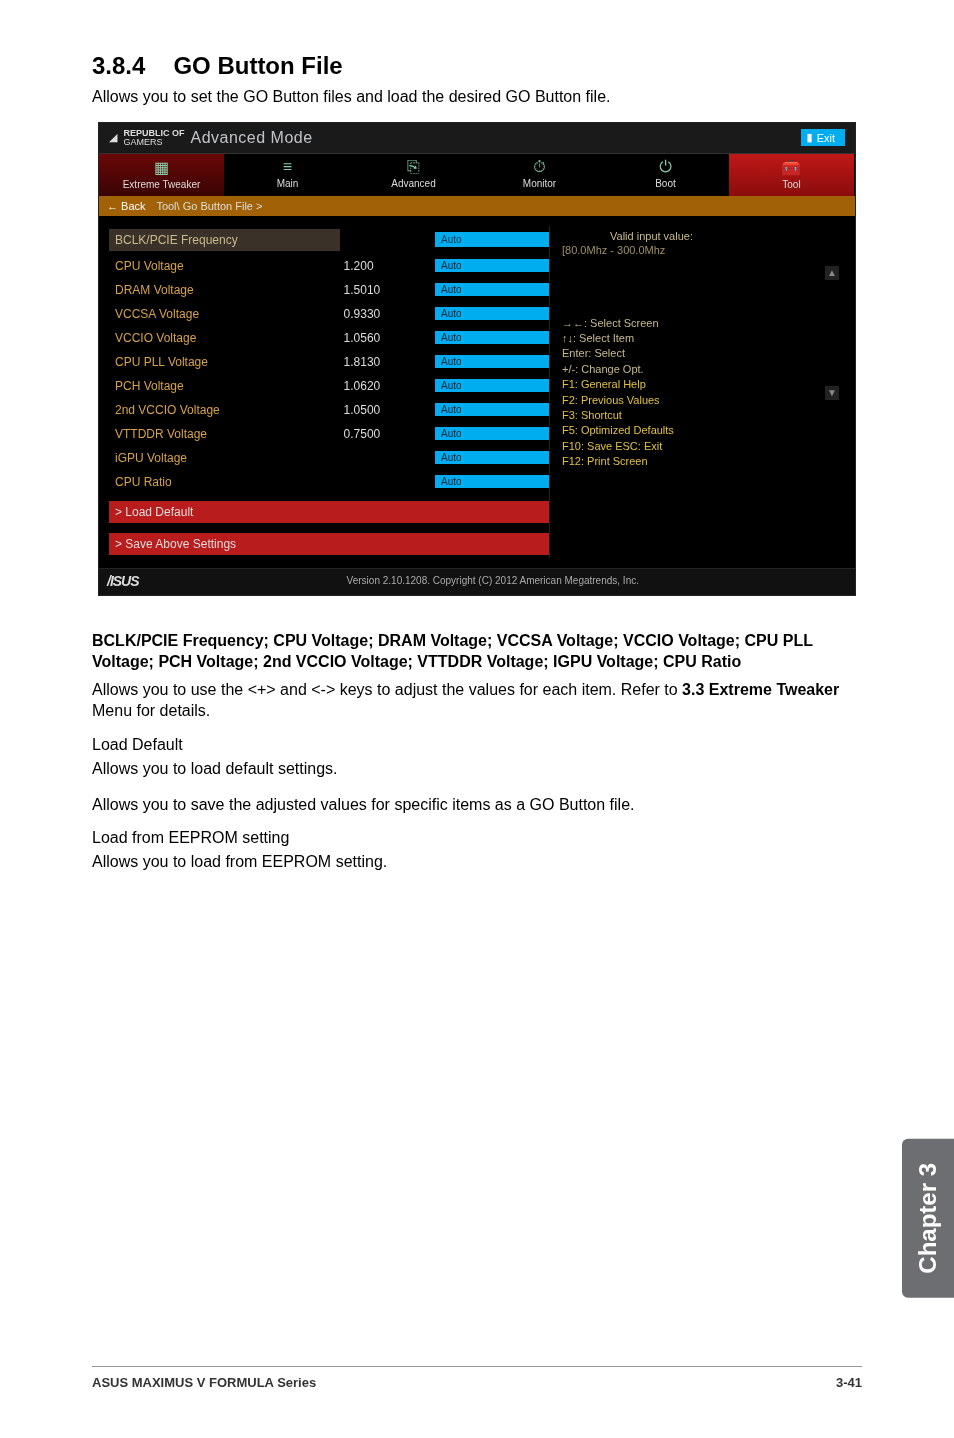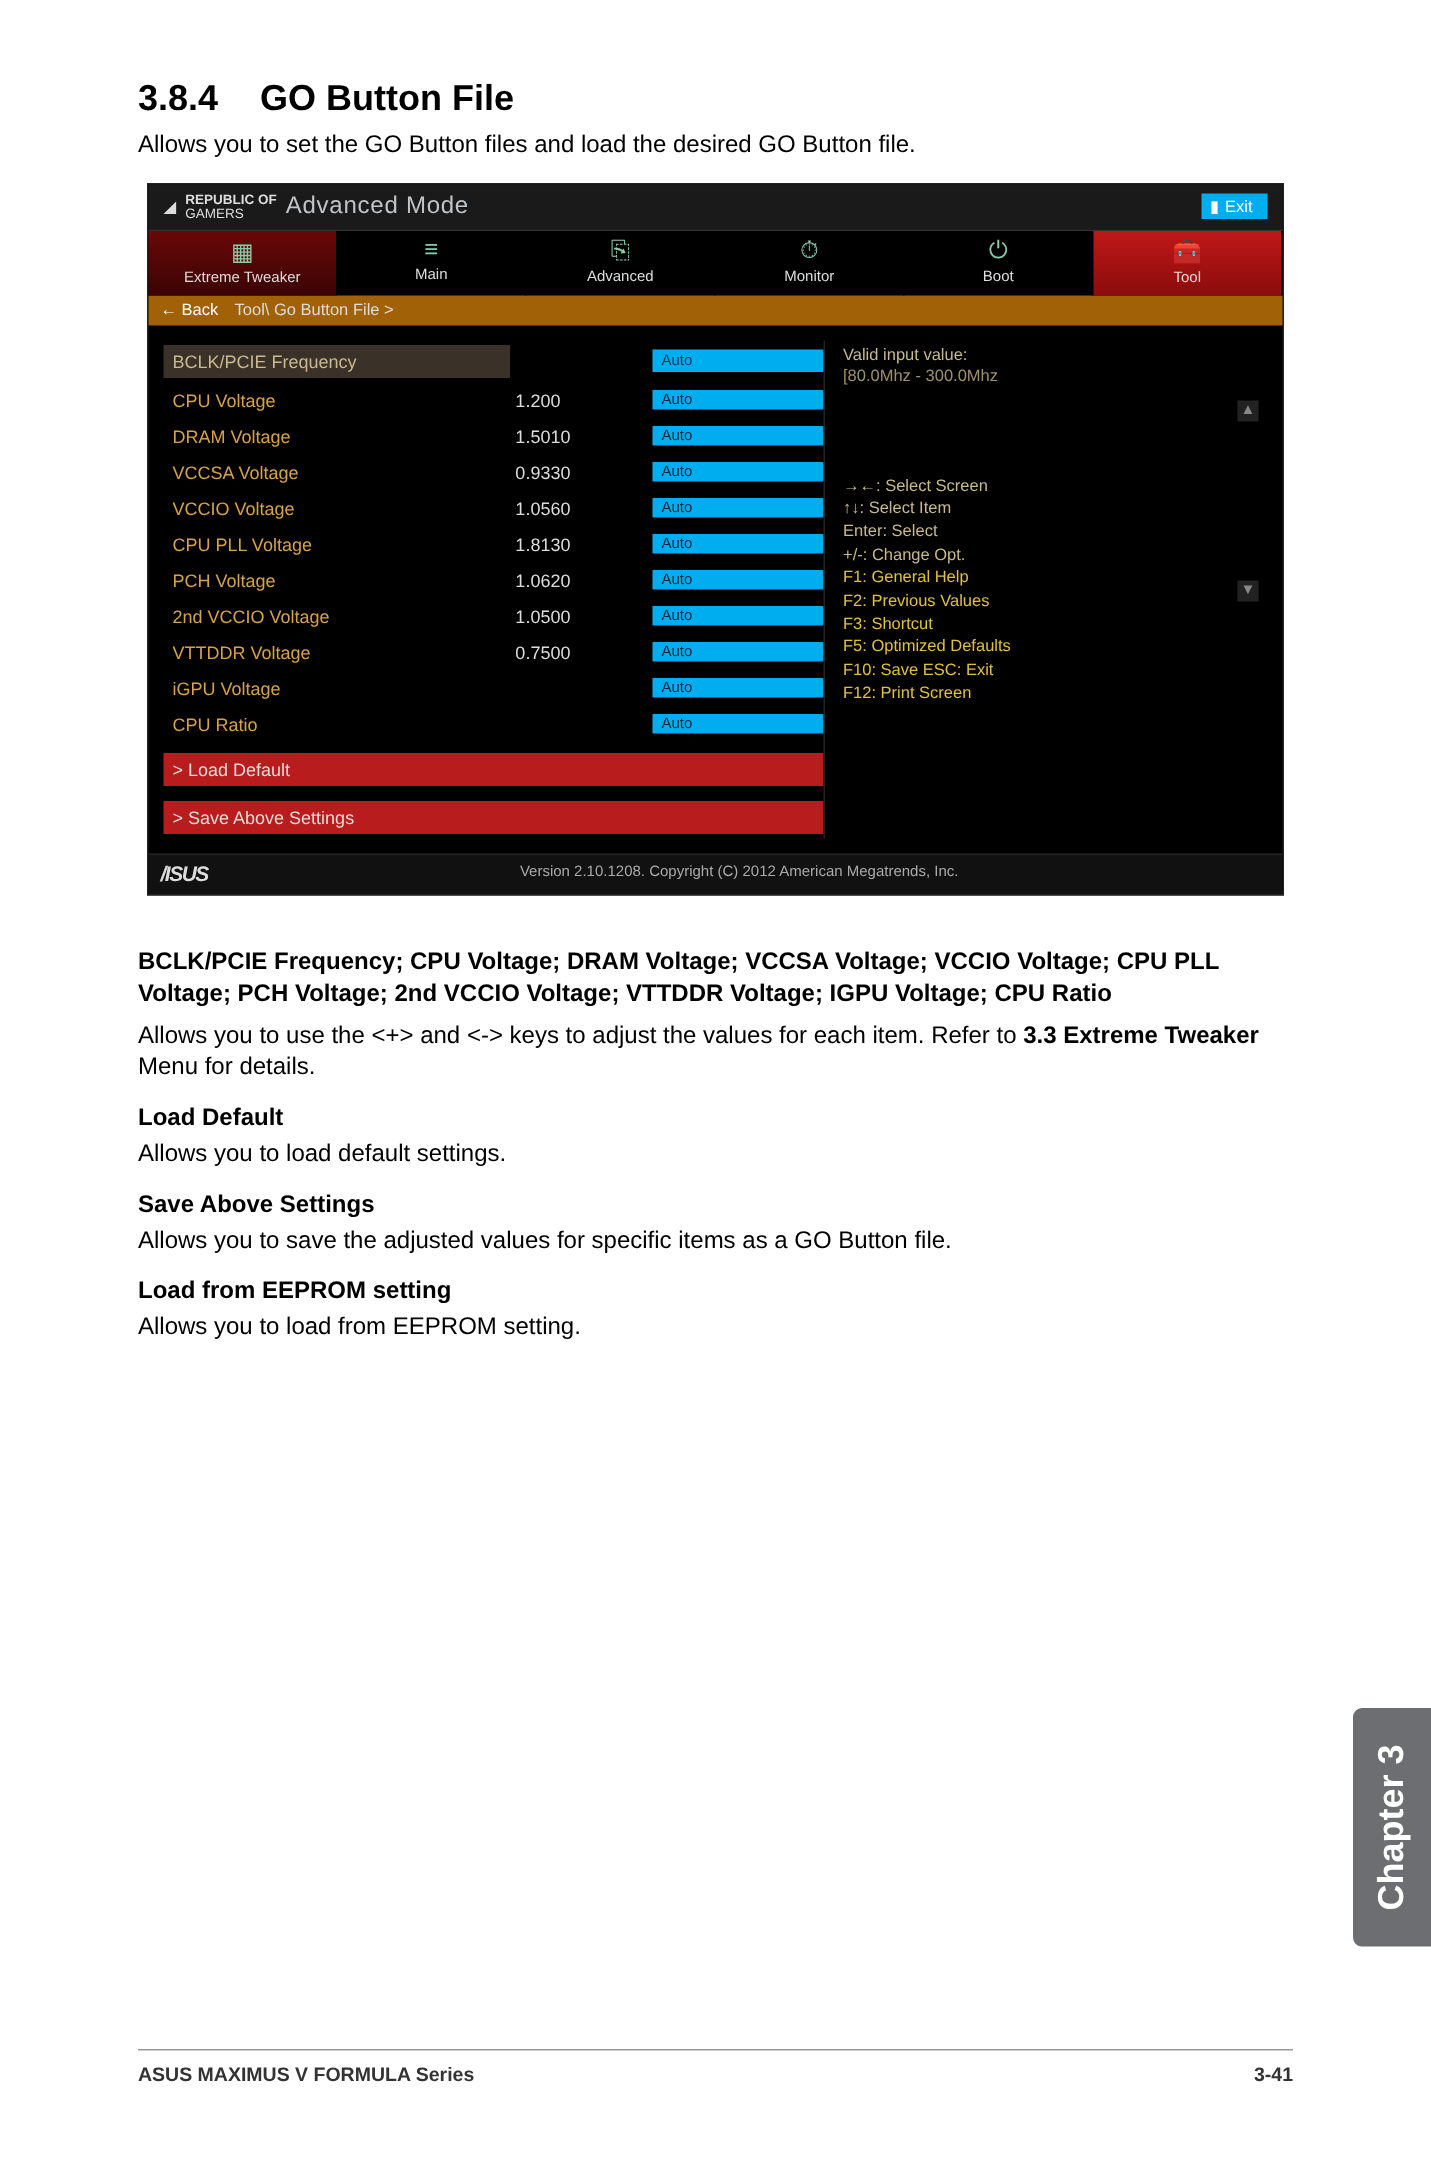--- a/index.html
+++ b/index.html
@@ -65,32 +65,32 @@
 
   .param-row { display:flex; align-items:center; padding:3px 0; }
   .param-row.header .plabel { background:#3a3128; color:#c9b98c; padding:4px 6px; flex:1.5; }
   .param-row.header .pval { flex:0.6; }
   .param-row.header .pinput { background:#00aeef; color:#003a55; padding:2px 6px; flex:0.7; font-size:10px; }
   .param-row .plabel { flex:1.5; color:#d6a24a; padding:2px 6px; }
   .param-row .pval { flex:0.6; color:#ddd; text-align:left; padding:0 4px; }
   .param-row .pinput { flex:0.7; background:#00aeef; color:#00263a; padding:1px 6px; font-size:10px; }
   .param-row.btn .plabel { background:#b91c1c; color:#ddd; padding:4px 6px; margin-top:4px; }
 
-  .help-title { margin-bottom:2px; }
+  .help-title { margin-bottom:2px;margin-left:48px; }
   .help-sub { color:#a0906a; margin-bottom:60px; }
   .help-keys { margin-top:50px; line-height:1.4; }
   .help-keys .y { color:#e0c040; }
 
   .bios-foot { display:flex; justify-content:space-between; align-items:center; padding:4px 8px 6px 8px; background:#111; border-top:1px solid #222; font-size:10px; color:#aaa; }
   .bios-foot .brand { color:#ddd; font-weight:bold; font-size:14px; font-style:italic; letter-spacing:-1px; }
 
   
   .doc h3.group { font-size:16px; font-weight:bold; line-height:1.35; margin-bottom:6px; }
   .doc p.body { font-size:16px; line-height:1.35; margin-bottom:14px; }
-  .doc h4.setting { font-size:16px; font-weight:bold; margin-bottom:4px; }
+  .doc h4.setting { font-size:16px; font-weight:normal; margin-bottom:4px; }
 
   
   .chapter-tab {
     position: absolute; right: 0; bottom: 140px;
     background: #6d6e71; color: #ffffff;
     padding: 24px 12px;
     writing-mode: vertical-rl; transform: rotate(180deg);
     font-size: 24px; font-weight: bold;
     border-radius: 0 6px 6px 0;
   }
@@ -235,21 +235,20 @@
 
   <div class="doc">
     <h3 class="group">BCLK/PCIE Frequency; CPU Voltage; DRAM Voltage; VCCSA Voltage; VCCIO Voltage; CPU PLL Voltage; PCH Voltage; 2nd VCCIO Voltage; VTTDDR Voltage; IGPU Voltage; CPU Ratio</h3>
     <p class="body">
       <span>Allows you to use the &lt;+&gt; and &lt;-&gt; keys to adjust the values for each item. Refer to </span><b>3.3 Extreme Tweaker</b><span> Menu for details.</span>
     </p>
 
     <h4 class="setting">Load Default</h4>
     <p class="body">Allows you to load default settings.</p>
 
-    <h4 class="setting">Save Above Settings</h4>
     <p class="body">Allows you to save the adjusted values for specific items as a GO Button file.</p>
 
     <h4 class="setting">Load from EEPROM setting</h4>
     <p class="body">Allows you to load from EEPROM setting.</p>
   </div>
 
 </div>
 
 <div class="chapter-tab">Chapter 3</div>
 

